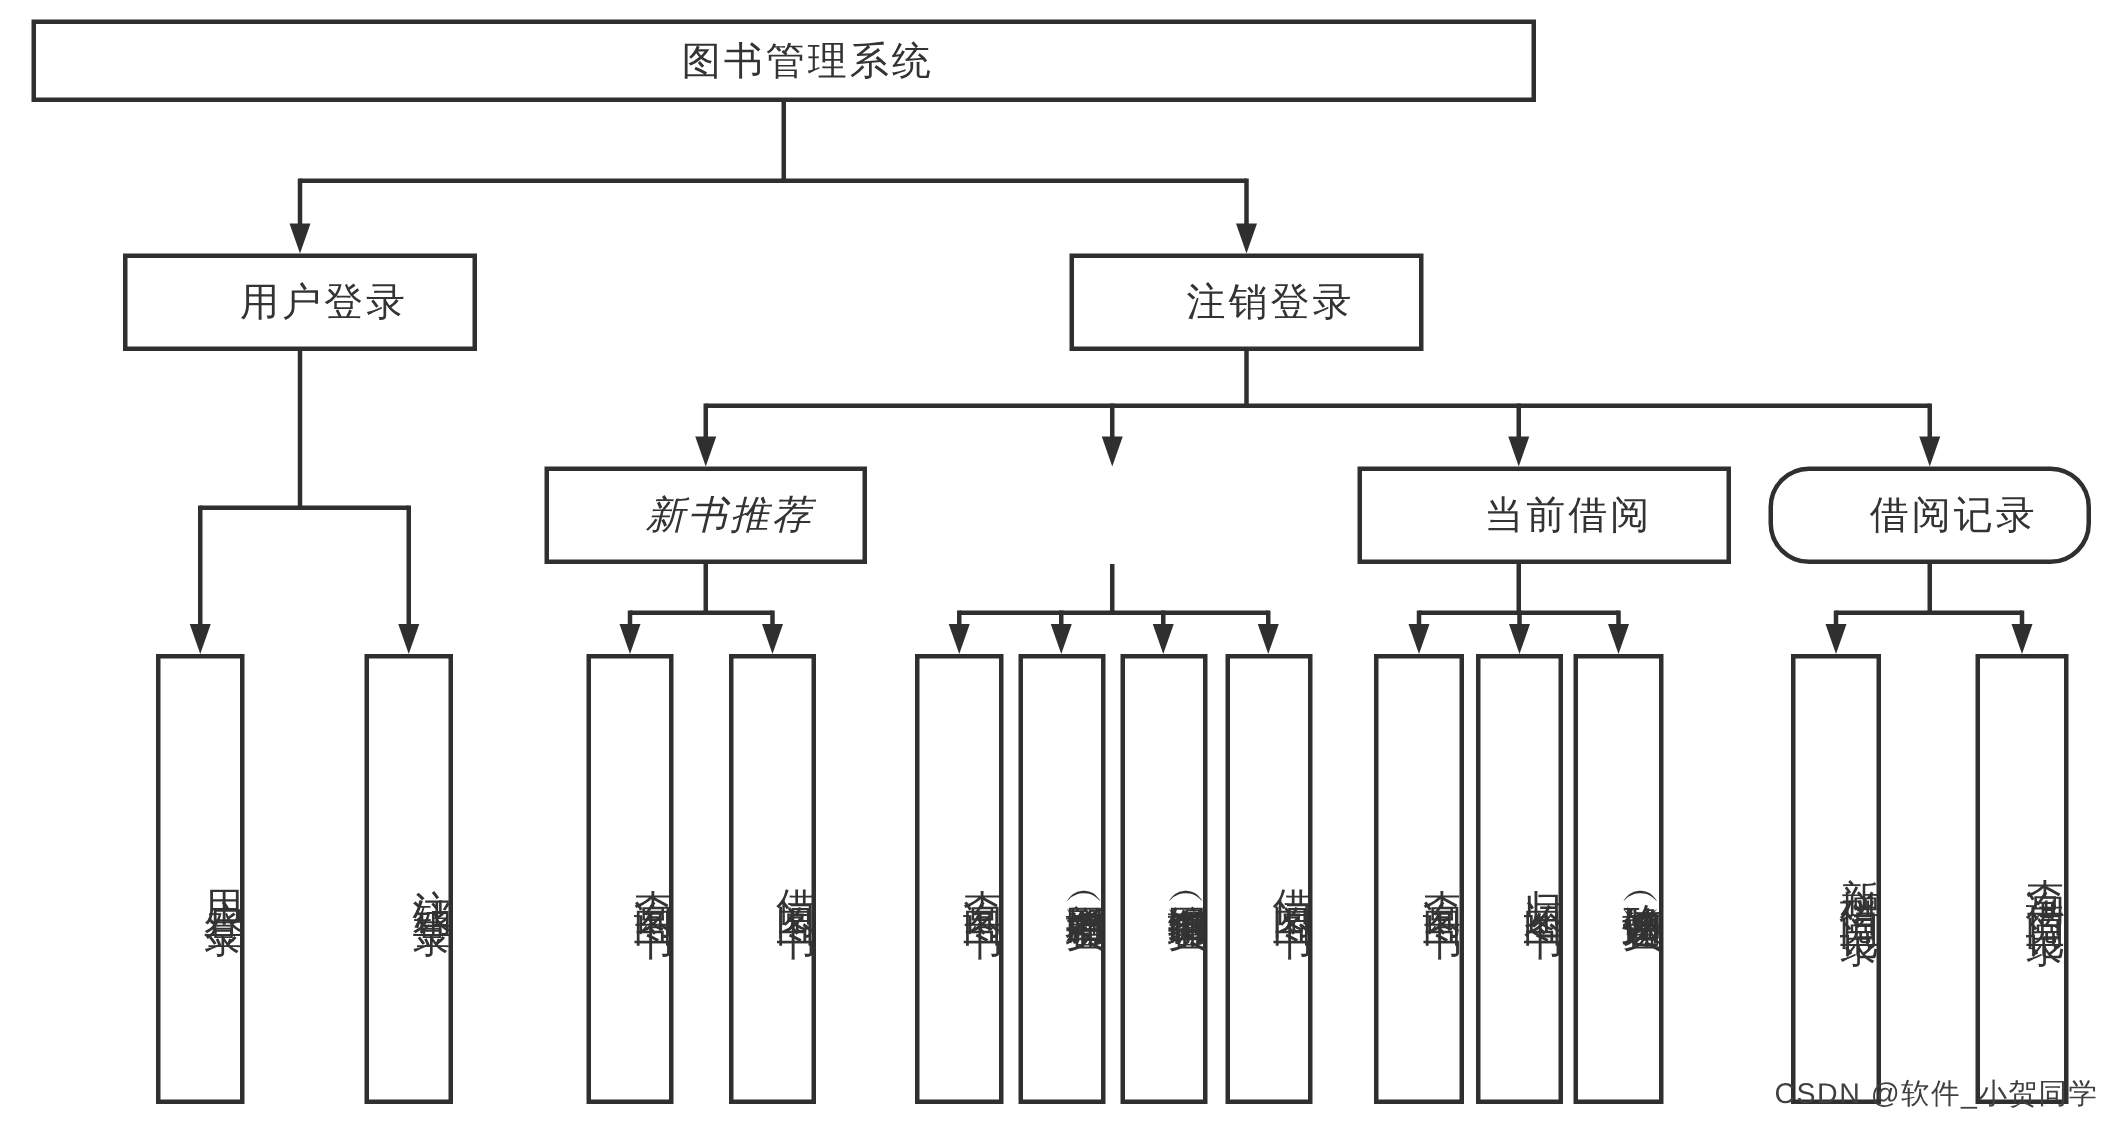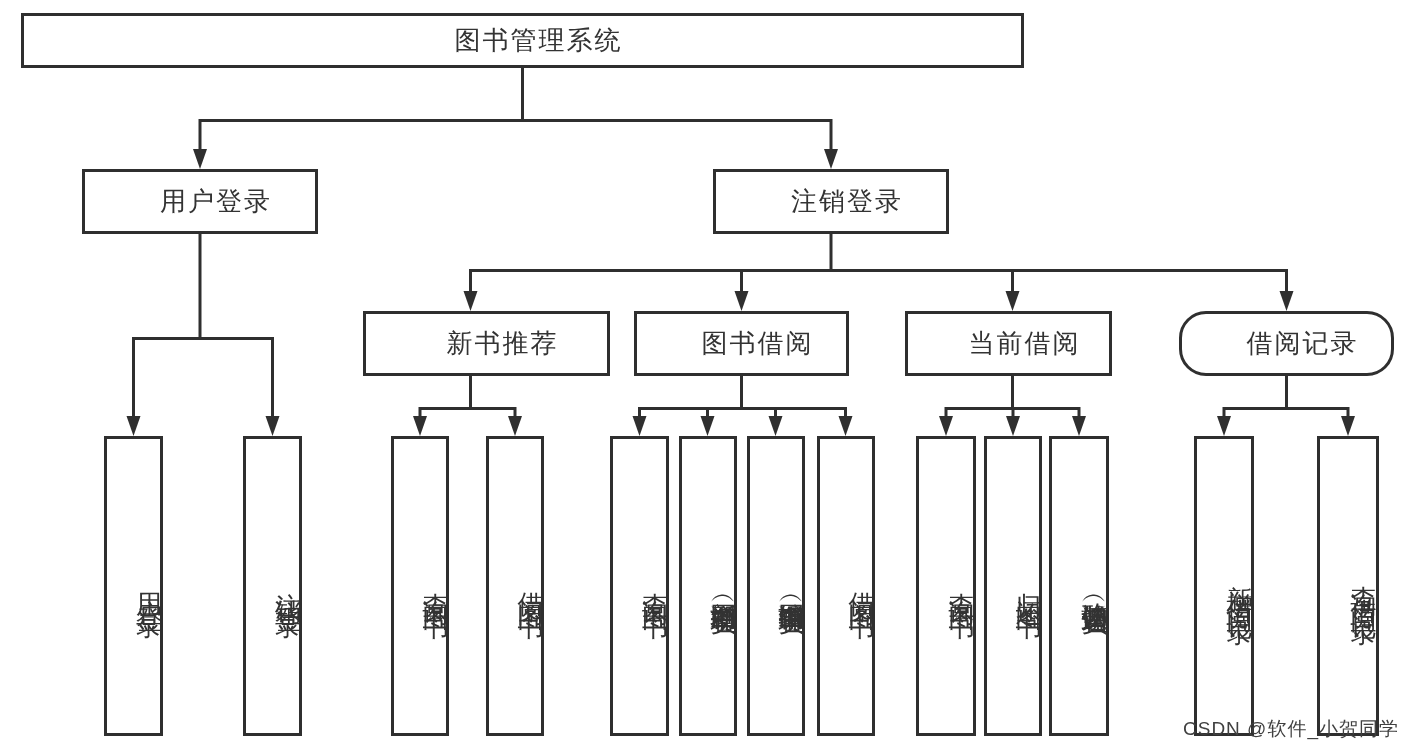--- a/index.html
+++ b/index.html
@@ -114,23 +114,22 @@
       <path d="M1217 416 L1231 416 L1224 436 Z"></path>
       <path d="M1341 416 L1355 416 L1348 436 Z"></path>
     </g>
   </svg>
 
   <div class="node" style="left:21px;top:13px;width:1003px;height:55px;">图书管理系统</div>
 
   <div class="node" style="left:82px;top:169px;width:236px;height:65px;">用户登录</div>
   <div class="node" style="left:713px;top:169px;width:236px;height:65px;">注销登录</div>
 
-  <div class="node" style="left:363px;top:311px;width:247px;height:65px;">新书推荐</div>
-  <div class="node" style="left:634px;top:311px;width:215px;height:65px;">图书借阅</div>
-  <div class="node" style="left:905px;top:311px;width:207px;height:65px;">当前借阅</div>
+  <div class="node" style="left:363px;top:311px;width:215px;height:65px;font-style:italic;">新书推荐</div>
+  <div class="node" style="left:905px;top:311px;width:249px;height:65px;">当前借阅</div>
   <div class="node" style="left:1179px;top:311px;width:215px;height:65px;border-radius:27px;">借阅记录</div>
 
   <div class="node leaf" style="left:104px;top:436px;width:59px;height:300px;">用户登录</div>
   <div class="node leaf" style="left:243px;top:436px;width:59px;height:300px;">注销登录</div>
 
   <div class="node leaf" style="left:391px;top:436px;width:58px;height:300px;">查询图书</div>
   <div class="node leaf" style="left:486px;top:436px;width:58px;height:300px;">借阅图书</div>
 
   <div class="node leaf" style="left:610px;top:436px;width:59px;height:300px;">查询图书</div>
   <div class="node leaf tight" style="left:679px;top:436px;width:58px;height:300px;">新增图书（管理员）</div>

